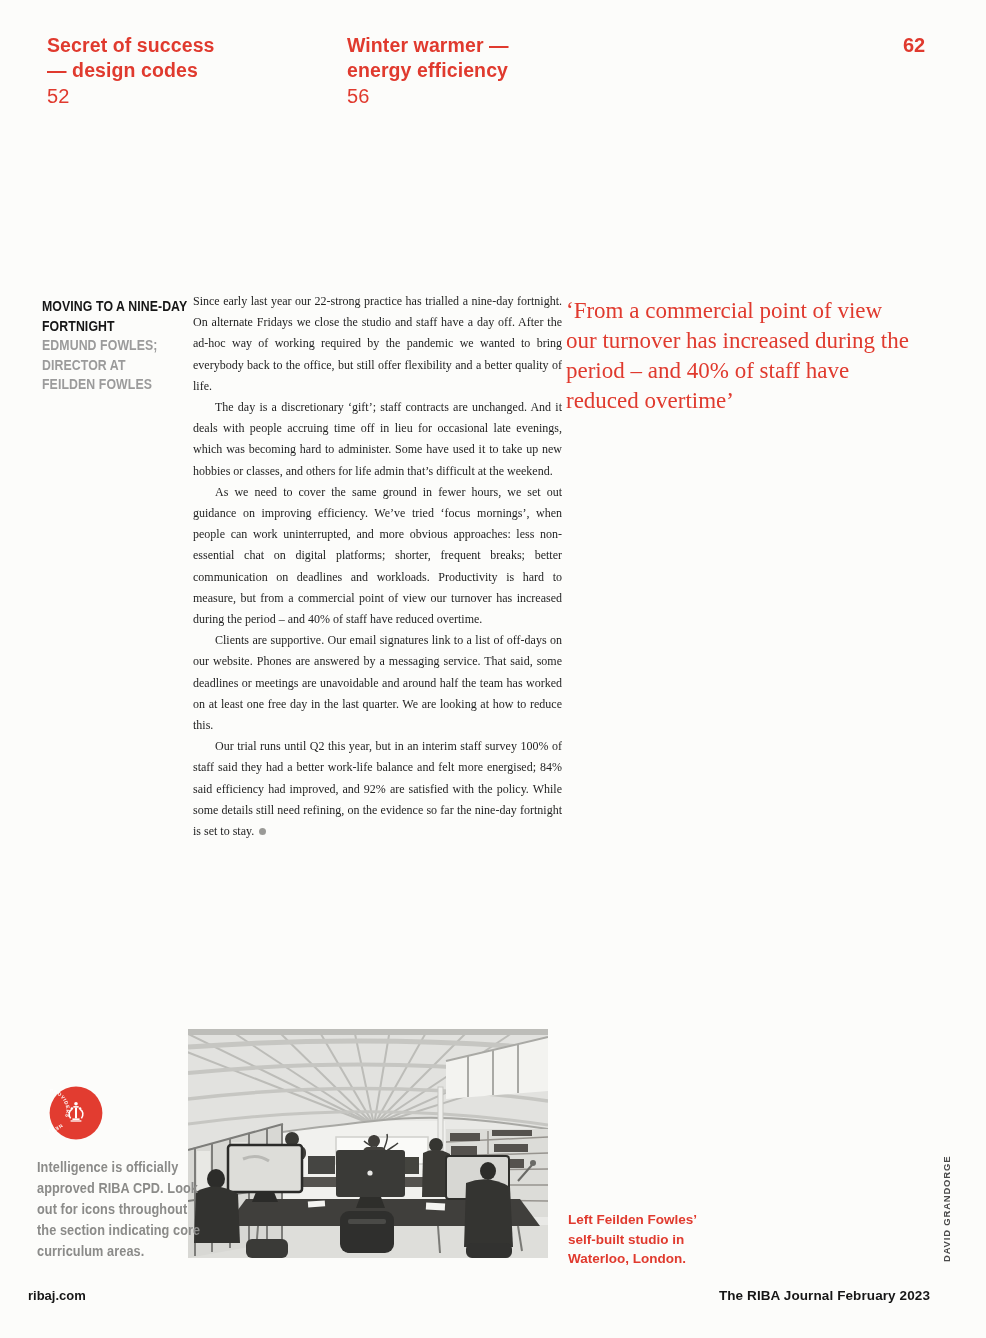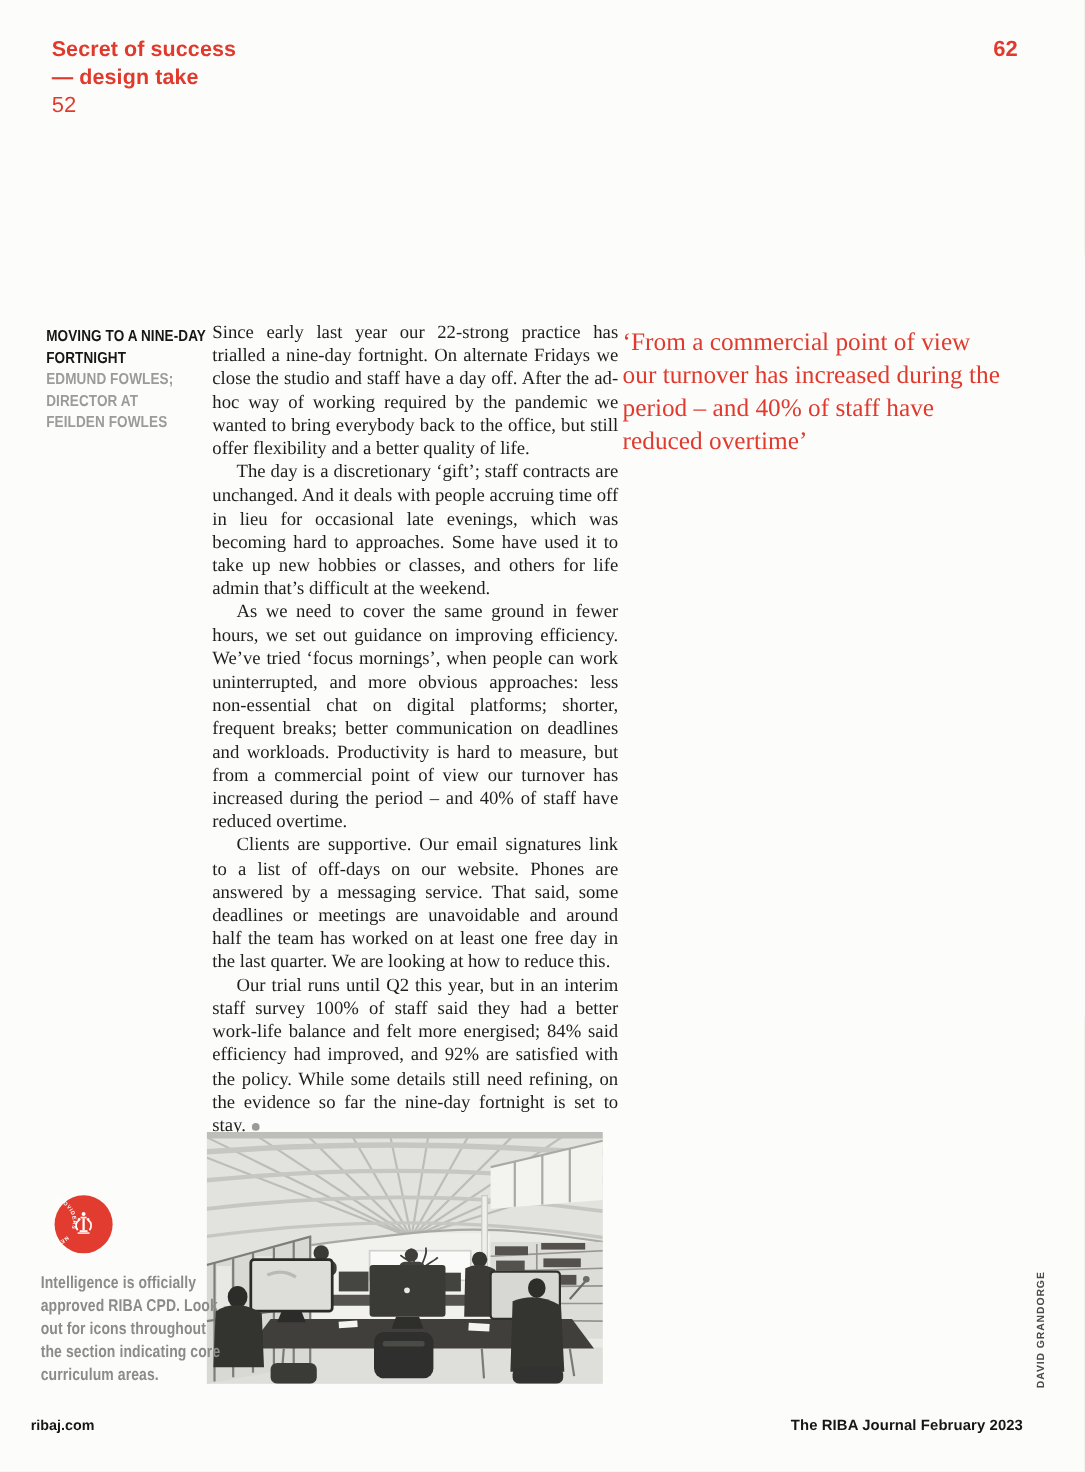--- a/index.html
+++ b/index.html
@@ -28,21 +28,21 @@
   }
   
   .byline { position:absolute; left:42px; top:297px; width:150px; transform:scaleX(0.85); transform-origin:left top; }
   .byline span { display:block; white-space:nowrap; font-weight:bold; font-size:14.5px; line-height:19.5px; letter-spacing:0.1px; }
   .byline .kicker { color:#161616; }
   .byline .author { color:#9b9b9b; }
   
   .article {
     position:absolute; left:193px; top:291px; width:369px;
     font-family:"Liberation Serif", serif;
-    font-size:17px; line-height:21.2px; color:#1e1e1e;
+    font-size:12px; line-height:21.2px; color:#1e1e1e;
     text-align:justify;
   }
   .article p.indent { text-indent:22px; }
   .end-dot { display:inline-block; width:7px; height:7px; border-radius:50%; background:#9a9a97; margin-left:5px; }
   
   .pull-quote {
     position:absolute; left:566px; top:296px; width:348px;
     font-family:"Liberation Serif", serif; 
     font-size:23px; line-height:30px; color:var(--red);
   }
@@ -68,37 +68,42 @@
   .footer-right { position:absolute; right:56px; top:1288px; font-size:13.5px; font-weight:bold; color:#161616; letter-spacing:0.1px; }
   :root { --red:#e03a2e; }
 </style>
 </head>
 <body>
 
 <div class="page">
 
   <div class="promo" id="promo-0">
     <span>Secret of success</span>
-    <span>— design take</span>
+    <span>— design codes</span>
     <span class="pg">52</span>
+  </div>
+  <div class="promo" id="promo-1">
+    <span>Winter warmer —</span>
+    <span>energy efficiency</span>
+    <span class="pg">56</span>
   </div>
   <div class="folio">62</div>
 
 
   <div class="byline">
     <span class="kicker">MOVING TO A NINE-DAY</span>
     <span class="kicker">FORTNIGHT</span>
     <span class="author">EDMUND FOWLES;</span>
     <span class="author">DIRECTOR AT</span>
     <span class="author">FEILDEN FOWLES</span>
   </div>
 
   <div class="article">
     <p><span>Since early last year our 22-strong practice has trialled a nine-day fortnight. On alternate Fridays we close the studio and staff have a day off. After the ad-hoc way of working required by the pandemic we wanted to bring everybody back to the office, but still offer flexibility and a better quality of life.</span></p>
-    <p class="indent"><span>The day is a discretionary ‘gift’; staff contracts are unchanged. And it deals with people accruing time off in lieu for occasional late evenings, which was becoming hard to approaches. Some have used it to take up new hobbies or classes, and others for life admin that’s difficult at the weekend.</span></p>
+    <p class="indent"><span>The day is a discretionary ‘gift’; staff contracts are unchanged. And it deals with people accruing time off in lieu for occasional late evenings, which was becoming hard to administer. Some have used it to take up new hobbies or classes, and others for life admin that’s difficult at the weekend.</span></p>
     <p class="indent"><span>As we need to cover the same ground in fewer hours, we set out guidance on improving efficiency. We’ve tried ‘focus mornings’, when people can work uninterrupted, and more obvious approaches: less non-essential chat on digital platforms; shorter, frequent breaks; better communication on deadlines and workloads. Productivity is hard to measure, but from a commercial point of view our turnover has increased during the period – and 40% of staff have reduced overtime.</span></p>
     <p class="indent"><span>Clients are supportive. Our email signatures link to a list of off-days on our website. Phones are answered by a messaging service. That said, some deadlines or meetings are unavoidable and around half the team has worked on at least one free day in the last quarter. We are looking at how to reduce this.</span></p>
     <p class="indent"><span>Our trial runs until Q2 this year, but in an interim staff survey 100% of staff said they had a better work-life balance and felt more energised; 84% said efficiency had improved, and 92% are satisfied with the policy. While some details still need refining, on the evidence so far the nine-day fortnight is set to stay.</span><span class="end-dot"></span></p>
   </div>
 
   <div class="pull-quote">‘From a commercial point of view our turnover has increased during the period – and 40% of staff have reduced overtime’</div>
 
   <div class="photo">
     <svg viewBox="0 0 360 229" preserveAspectRatio="none">
       <defs>
@@ -255,19 +260,22 @@
   </div>
 
   <div class="cpd-note">
     <span>Intelligence is officially</span>
     <span>approved RIBA CPD. Look</span>
     <span>out for icons throughout</span>
     <span>the section indicating core</span>
     <span>curriculum areas.</span>
   </div>
 
+  <div class="caption">
+    <b>Left</b><span> Feilden Fowles’ self-built studio in Waterloo, London.</span>
+  </div>
 
   <div class="credit">DAVID GRANDORGE</div>
 
   <div class="footer-left">ribaj.com</div>
   <div class="footer-right">The RIBA Journal February 2023</div>
 
 </div>
 
 </body></html>

